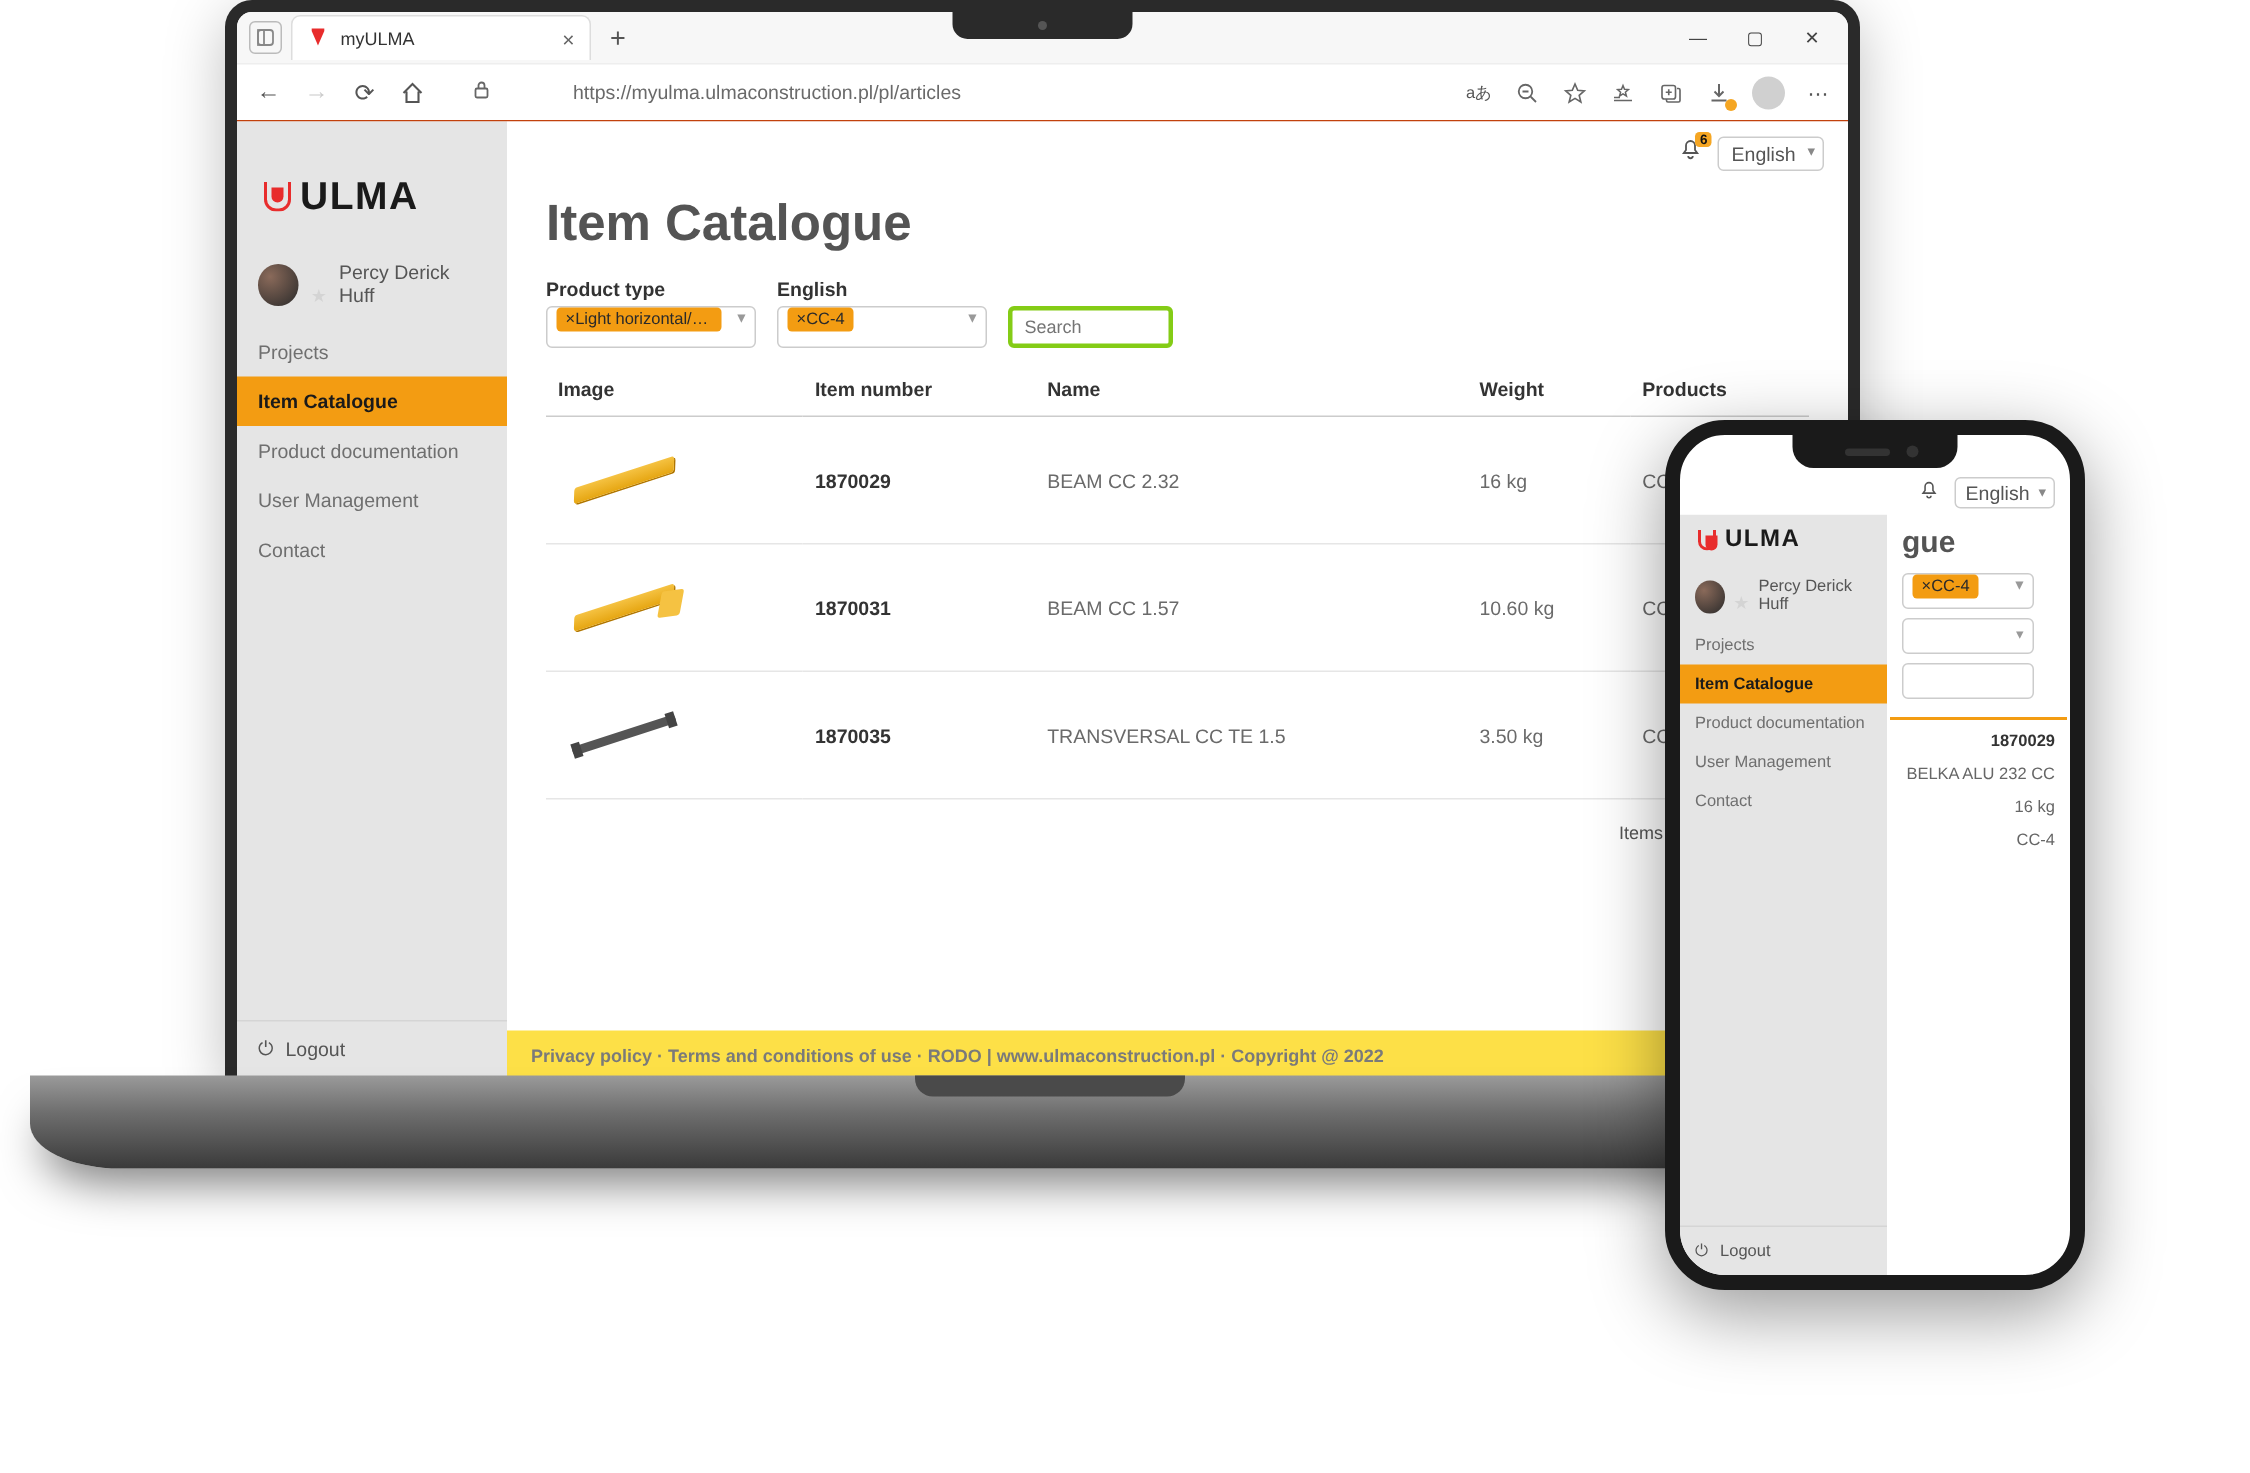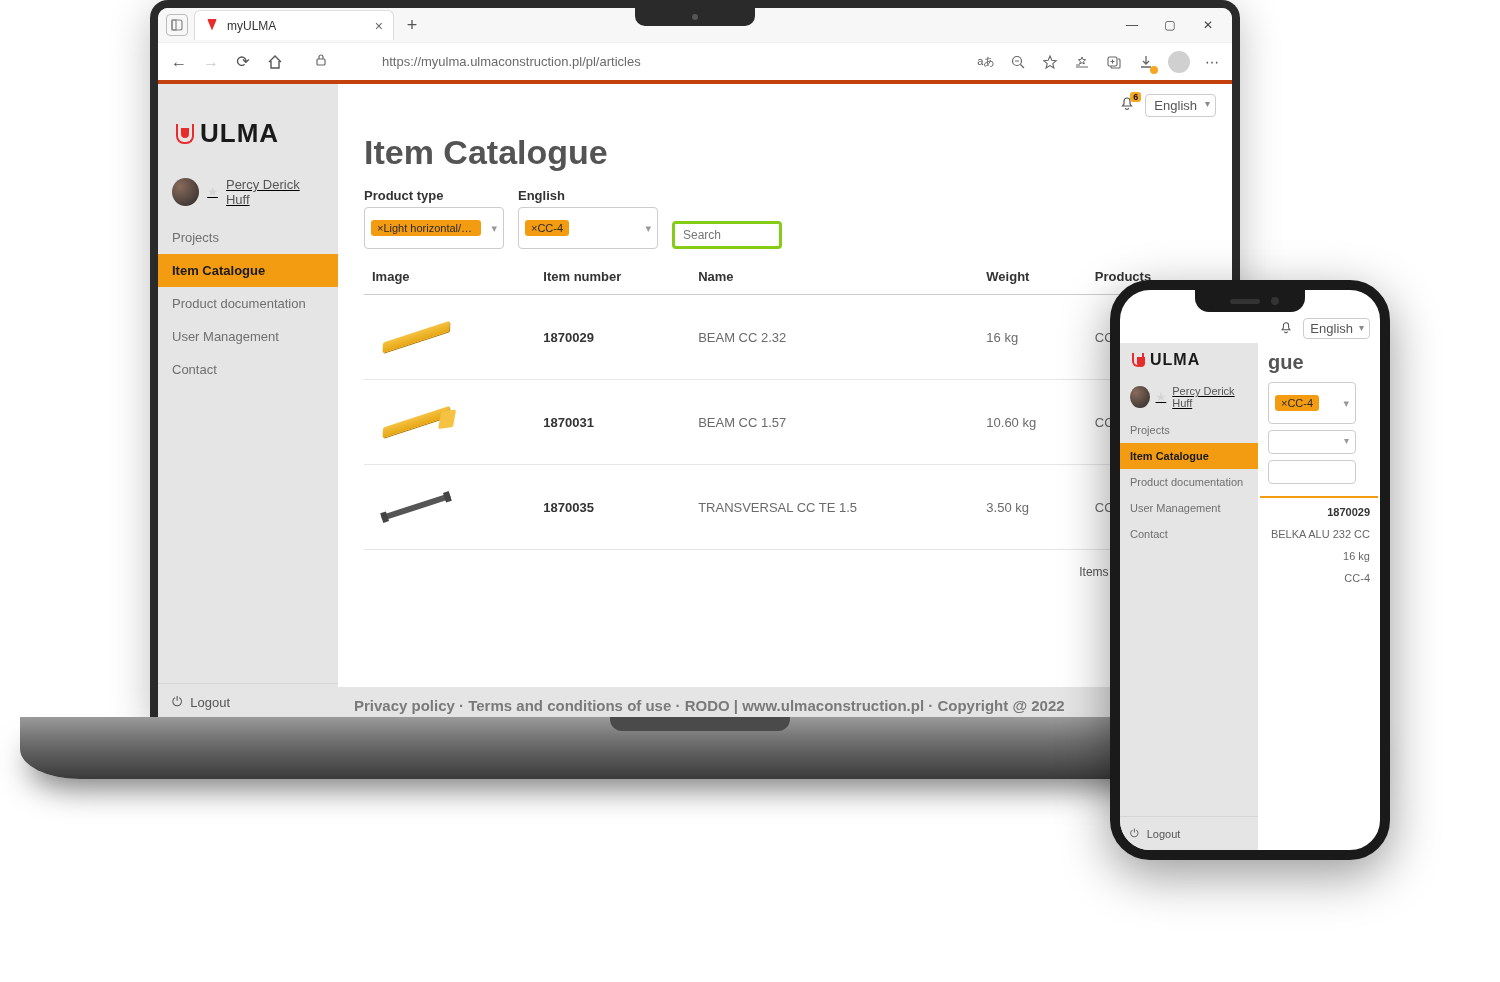--- a/index.html
+++ b/index.html
@@ -44,21 +44,21 @@
   border-radius: 0 0 60px 60px / 0 0 30px 30px;
   box-shadow: 0 20px 30px -10px rgba(0,0,0,.5);
 }
 .laptop-base::before {
   content:"";
   position:absolute; left:50%; top:0; transform:translateX(-50%);
   width:180px; height:14px; background:#4a4a4a; border-radius:0 0 12px 12px;
 }
 
 
-.browser-chrome { background:#f7f7f7; border-bottom:4px solid #c2410c; }
+.browser-chrome { background:#f7f7f7; border-bottom:1px solid #c2410c; }
 .tab-strip { display:flex; align-items:center; height:34px; padding:0 8px; gap:6px; }
 .tab-icon-btn { width:22px; height:22px; border:1px solid #bbb; border-radius:4px; display:flex; align-items:center; justify-content:center; font-size:12px; color:#555; }
 .tab {
   display:flex; align-items:center; gap:8px; height:30px;
   background:#fff; border:1px solid #ddd; border-bottom:none;
   border-radius:6px 6px 0 0; padding:0 10px; font-size:12px; color:#333; min-width:200px;
 }
 .tab-favicon { width:14px; height:14px; position:relative; }
 .tab-favicon::before {
   content:""; position:absolute; inset:0;
@@ -86,21 +86,21 @@
 .logo-row { padding:34px 16px 18px; }
 .ulma-logo { display:flex; align-items:center; gap:4px; font-weight:900; font-size:26px; color:#1a1a1a; letter-spacing:1px; }
 .ulma-mark { width:22px; height:24px; position:relative; }
 .ulma-mark::before {
   content:""; position:absolute; left:2px; right:2px; top:2px; bottom:2px;
   border:2px solid #e82c2c; border-top:none; border-radius:0 0 8px 8px;
 }
 .ulma-mark::after {
   content:""; position:absolute; left:7px; top:6px; width:8px; height:10px; background:#e82c2c; border-radius:0 0 4px 4px;
 }
-.user-row { display:flex; align-items:center; gap:8px; padding:10px 14px 14px;text-decoration:underline; }
+.user-row { display:flex; align-items:flex-end; gap:8px; padding:10px 14px 14px; }
 .user-avatar { width:28px; height:28px; border-radius:50%; background: radial-gradient(circle at 30% 30%, #8a6a5a, #2a2a2a); }
 .user-star { color:#d4d4d4; font-size:12px; }
 .user-name { font-size:13px; color:#555; }
 .nav { display:flex; flex-direction:column; }
 .nav-item { padding:9px 14px; font-size:13px; color:#6f6f6f; cursor:pointer; }
 .nav-item.active { background:#f39c12; color:#1a1a1a; font-weight:600; }
 .sidebar-foot { margin-top:auto; padding:10px 14px 14px; border-top:1px solid #d5d5d5; font-size:13px; color:#555; display:flex; align-items:center; gap:8px; }
 
 .main { flex:1; background:#fff; display:flex; flex-direction:column; overflow:hidden; }
 .topbar-app { display:flex; justify-content:flex-end; align-items:center; gap:10px; padding:10px 16px 0; position:relative; }
@@ -108,43 +108,43 @@
 .bell-badge { position:absolute; top:-4px; right:-6px; background:#f5a623; color:#111; font-size:9px; padding:0 3px; border-radius:3px; font-weight:600; }
 .lang-sel { border:1px solid #ccc; border-radius:4px; font-size:13px; padding:3px 18px 3px 8px; color:#555; background:#fff; position:relative; }
 .lang-sel::after { content:"▾"; position:absolute; right:5px; top:3px; font-size:10px; color:#888; }
 
 .content { padding:10px 26px 0; flex:1; overflow:hidden; }
 h1.page-title { font-size:34px; font-weight:800; color:#545454; margin:6px 0 16px; }
 .filters { display:flex; gap:14px; align-items:flex-end; margin-bottom:10px; }
 .filter-col { display:flex; flex-direction:column; gap:4px; }
 .filter-label { font-size:13px; font-weight:700; color:#333; }
 .chip-select {
-  border:1px solid #ccc; border-radius:4px; padding:20px 6px; min-width:140px;
-  display:flex; align-items:center; gap:6px; font-size:12px; position:relative; height:28px;
+  border:1px solid #ccc; border-radius:4px; padding:0 6px; min-width:140px;
+  display:flex; align-items:flex-start; gap:6px; font-size:12px; position:relative; height:28px;
 }
 .chip-select::after { content:"▾"; position:absolute; right:6px; color:#999; font-size:11px; }
 .chip { background:#f39c12; color:#2a2a2a; padding:2px 6px; border-radius:3px; font-size:11px; white-space:nowrap; overflow:hidden; text-overflow:ellipsis; max-width:110px; }
 .search-inp { border:3px solid #84cc16; border-radius:4px; height:28px; padding:0 8px; font-size:12px; width:110px; }
 
 .tbl { width:100%; border-collapse:collapse; font-size:13px; }
 .tbl th { text-align:left; font-weight:700; color:#333; padding:10px 8px; border-bottom:1px solid #ccc; }
 .tbl td { padding:18px 8px; border-bottom:1px solid #e6e6e6; color:#6a6a6a; vertical-align:middle; }
 .tbl td.num { font-weight:700; color:#333; }
 .thumb { width:88px; height:48px; display:flex; align-items:center; justify-content:center; }
 .beam-y { width:70px; height:10px; background:linear-gradient(#f5c242,#e6a612); transform:rotate(-18deg) skewX(-20deg); border-radius:2px; box-shadow:1px 1px 0 #b07600; }
 .beam-y.two::after { content:""; display:block; width:16px; height:16px; background:#f5c242; transform:translate(60px,4px) rotate(10deg); border-radius:2px; }
 .beam-g { width:72px; height:6px; background:#555; transform:rotate(-18deg); border-radius:2px; position:relative; }
 .beam-g::before, .beam-g::after { content:""; position:absolute; width:6px; height:10px; background:#444; top:-2px; }
 .beam-g::before { left:0; } .beam-g::after { right:0; }
 
 .pager { display:flex; justify-content:flex-end; align-items:center; gap:8px; padding:12px 4px; font-size:12px; color:#555; }
 .pager-sel { border-bottom:1px solid #999; padding:2px 14px 2px 4px; position:relative; }
 .pager-sel::after { content:"▾"; position:absolute; right:0; font-size:10px; color:#888; }
 
-.footer-bar { background:#e5e5e5; padding:10px 16px; font-size:15px; color:#7a7a7a; font-weight:600; }
+.footer-bar { background:#fde047; padding:10px 16px; font-size:12px; color:#7a7a7a; font-weight:600; }
 
 
 .phone {
   position:absolute; right:110px; top:280px;
   width:280px; height:580px;
   border:10px solid #1a1a1a; border-radius:40px;
   background:#fff; overflow:hidden;
   box-shadow: 0 15px 50px rgba(0,0,0,.4);
   z-index:50;
 }

